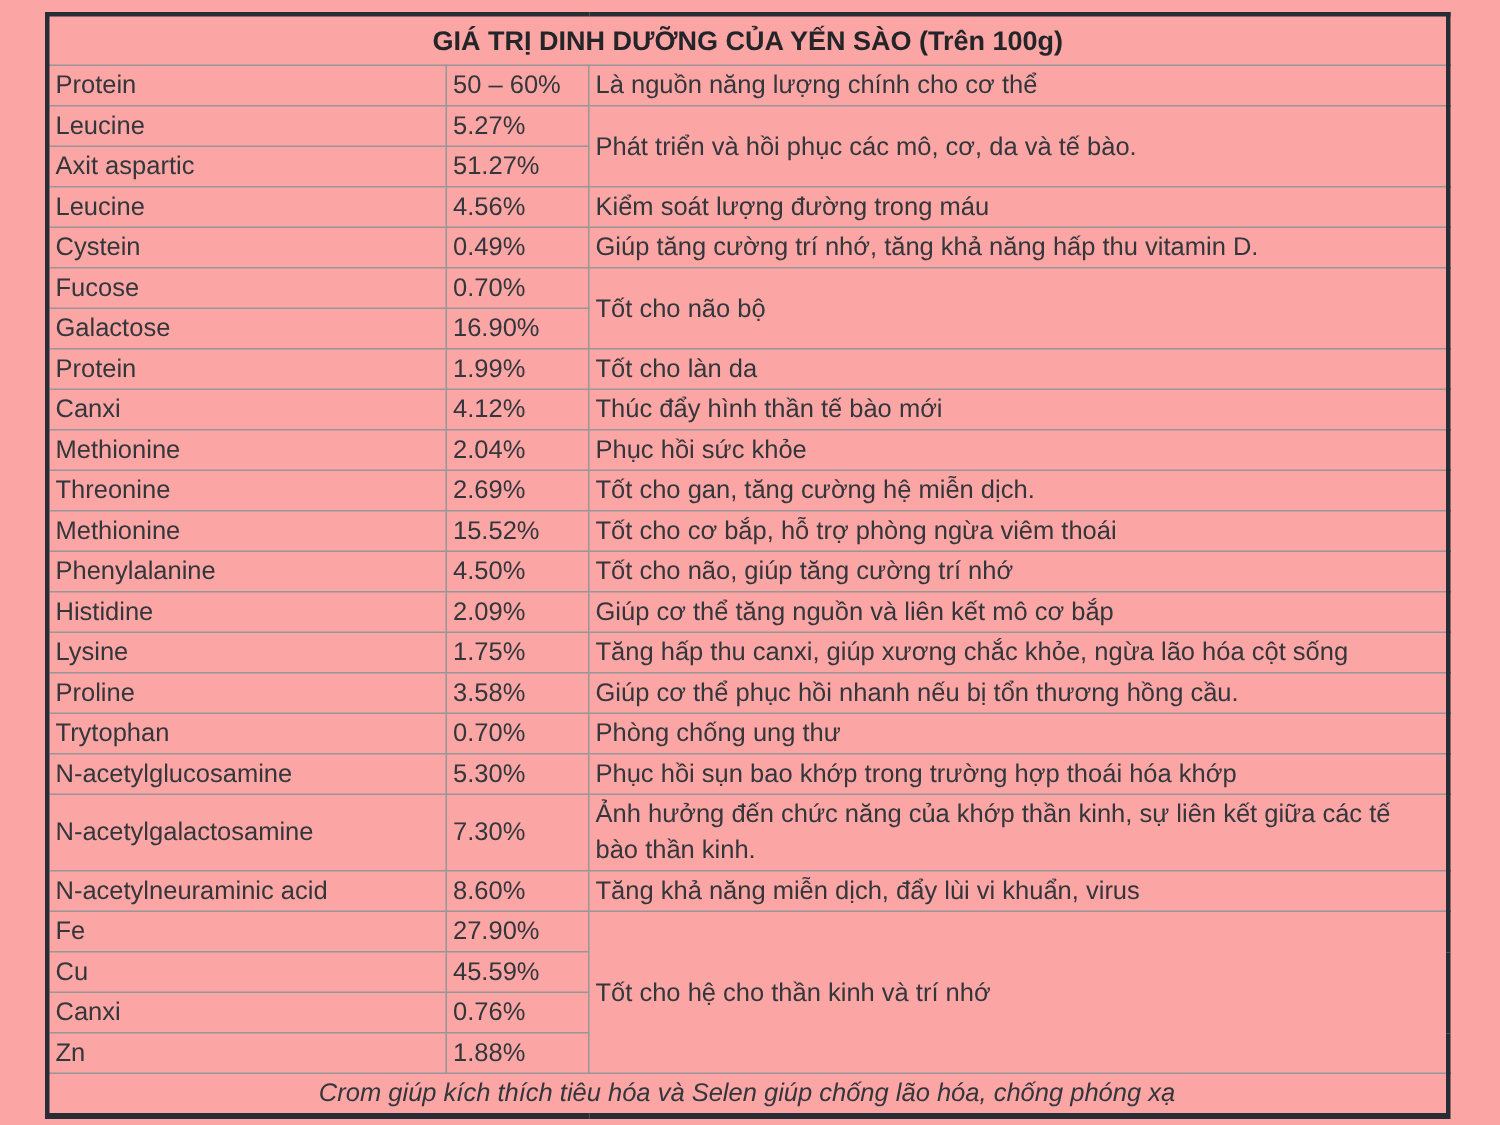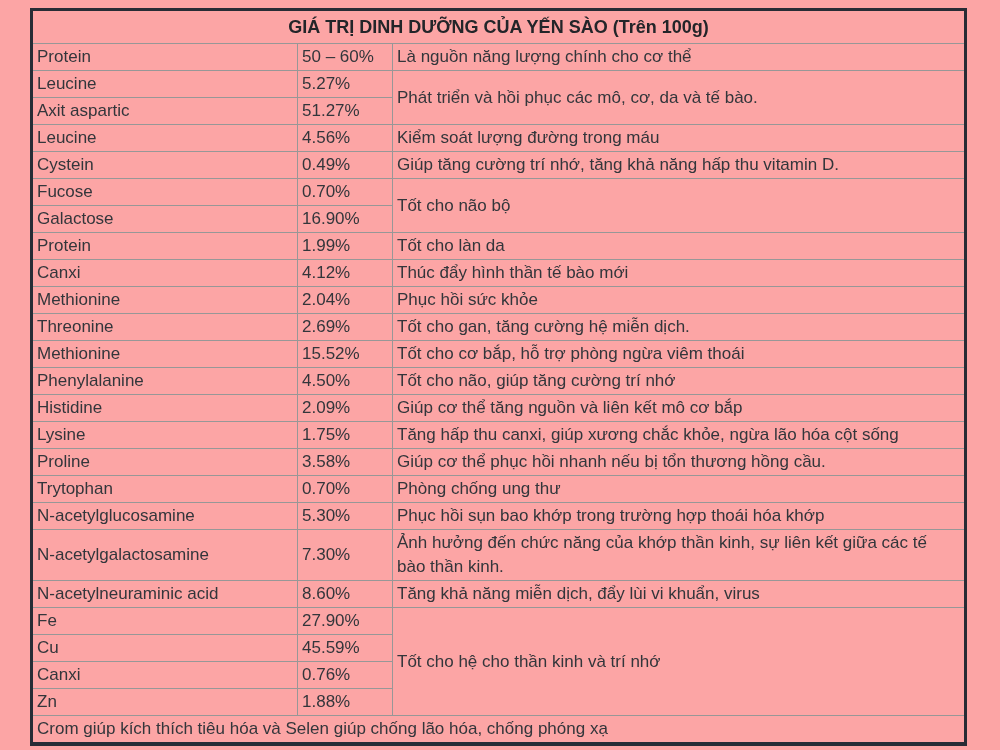--- a/index.html
+++ b/index.html
@@ -41,20 +41,22 @@
   }
   tr.title-row td {
     text-align: center;
     font-weight: bold;
     font-size: 18px;
     line-height: 26px;
     padding: 3px 4px;
     color: var(--text-strong, #232529);
   }
   tr.footer-row td {
+    font-style: italic;
+    text-align: center;
   }
 </style>
 </head>
 <body>
 
 <div class="sheet">
   <table class="nutrition">
     <colgroup>
       <col style="width:266px">
       <col style="width:95px">

